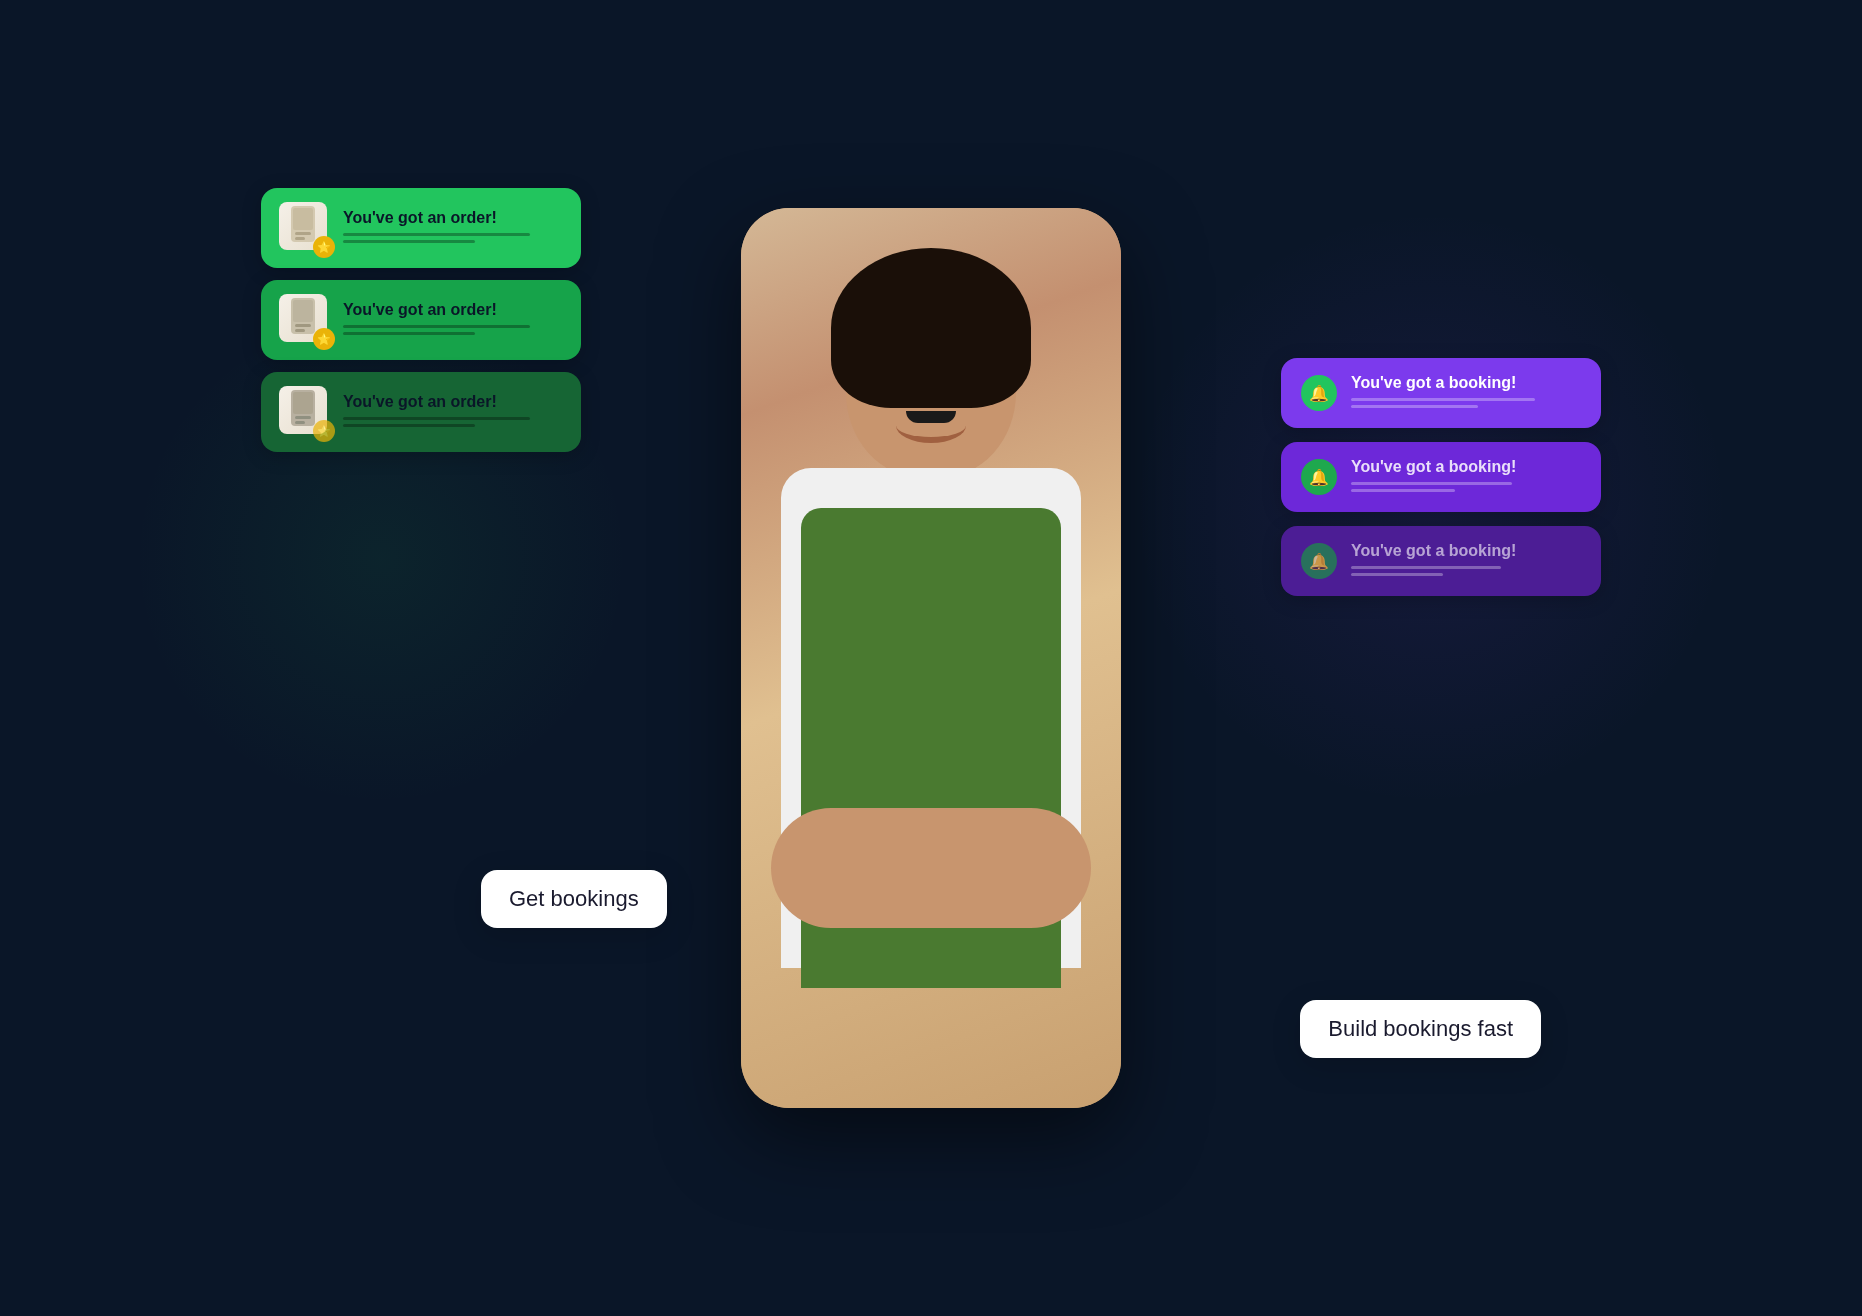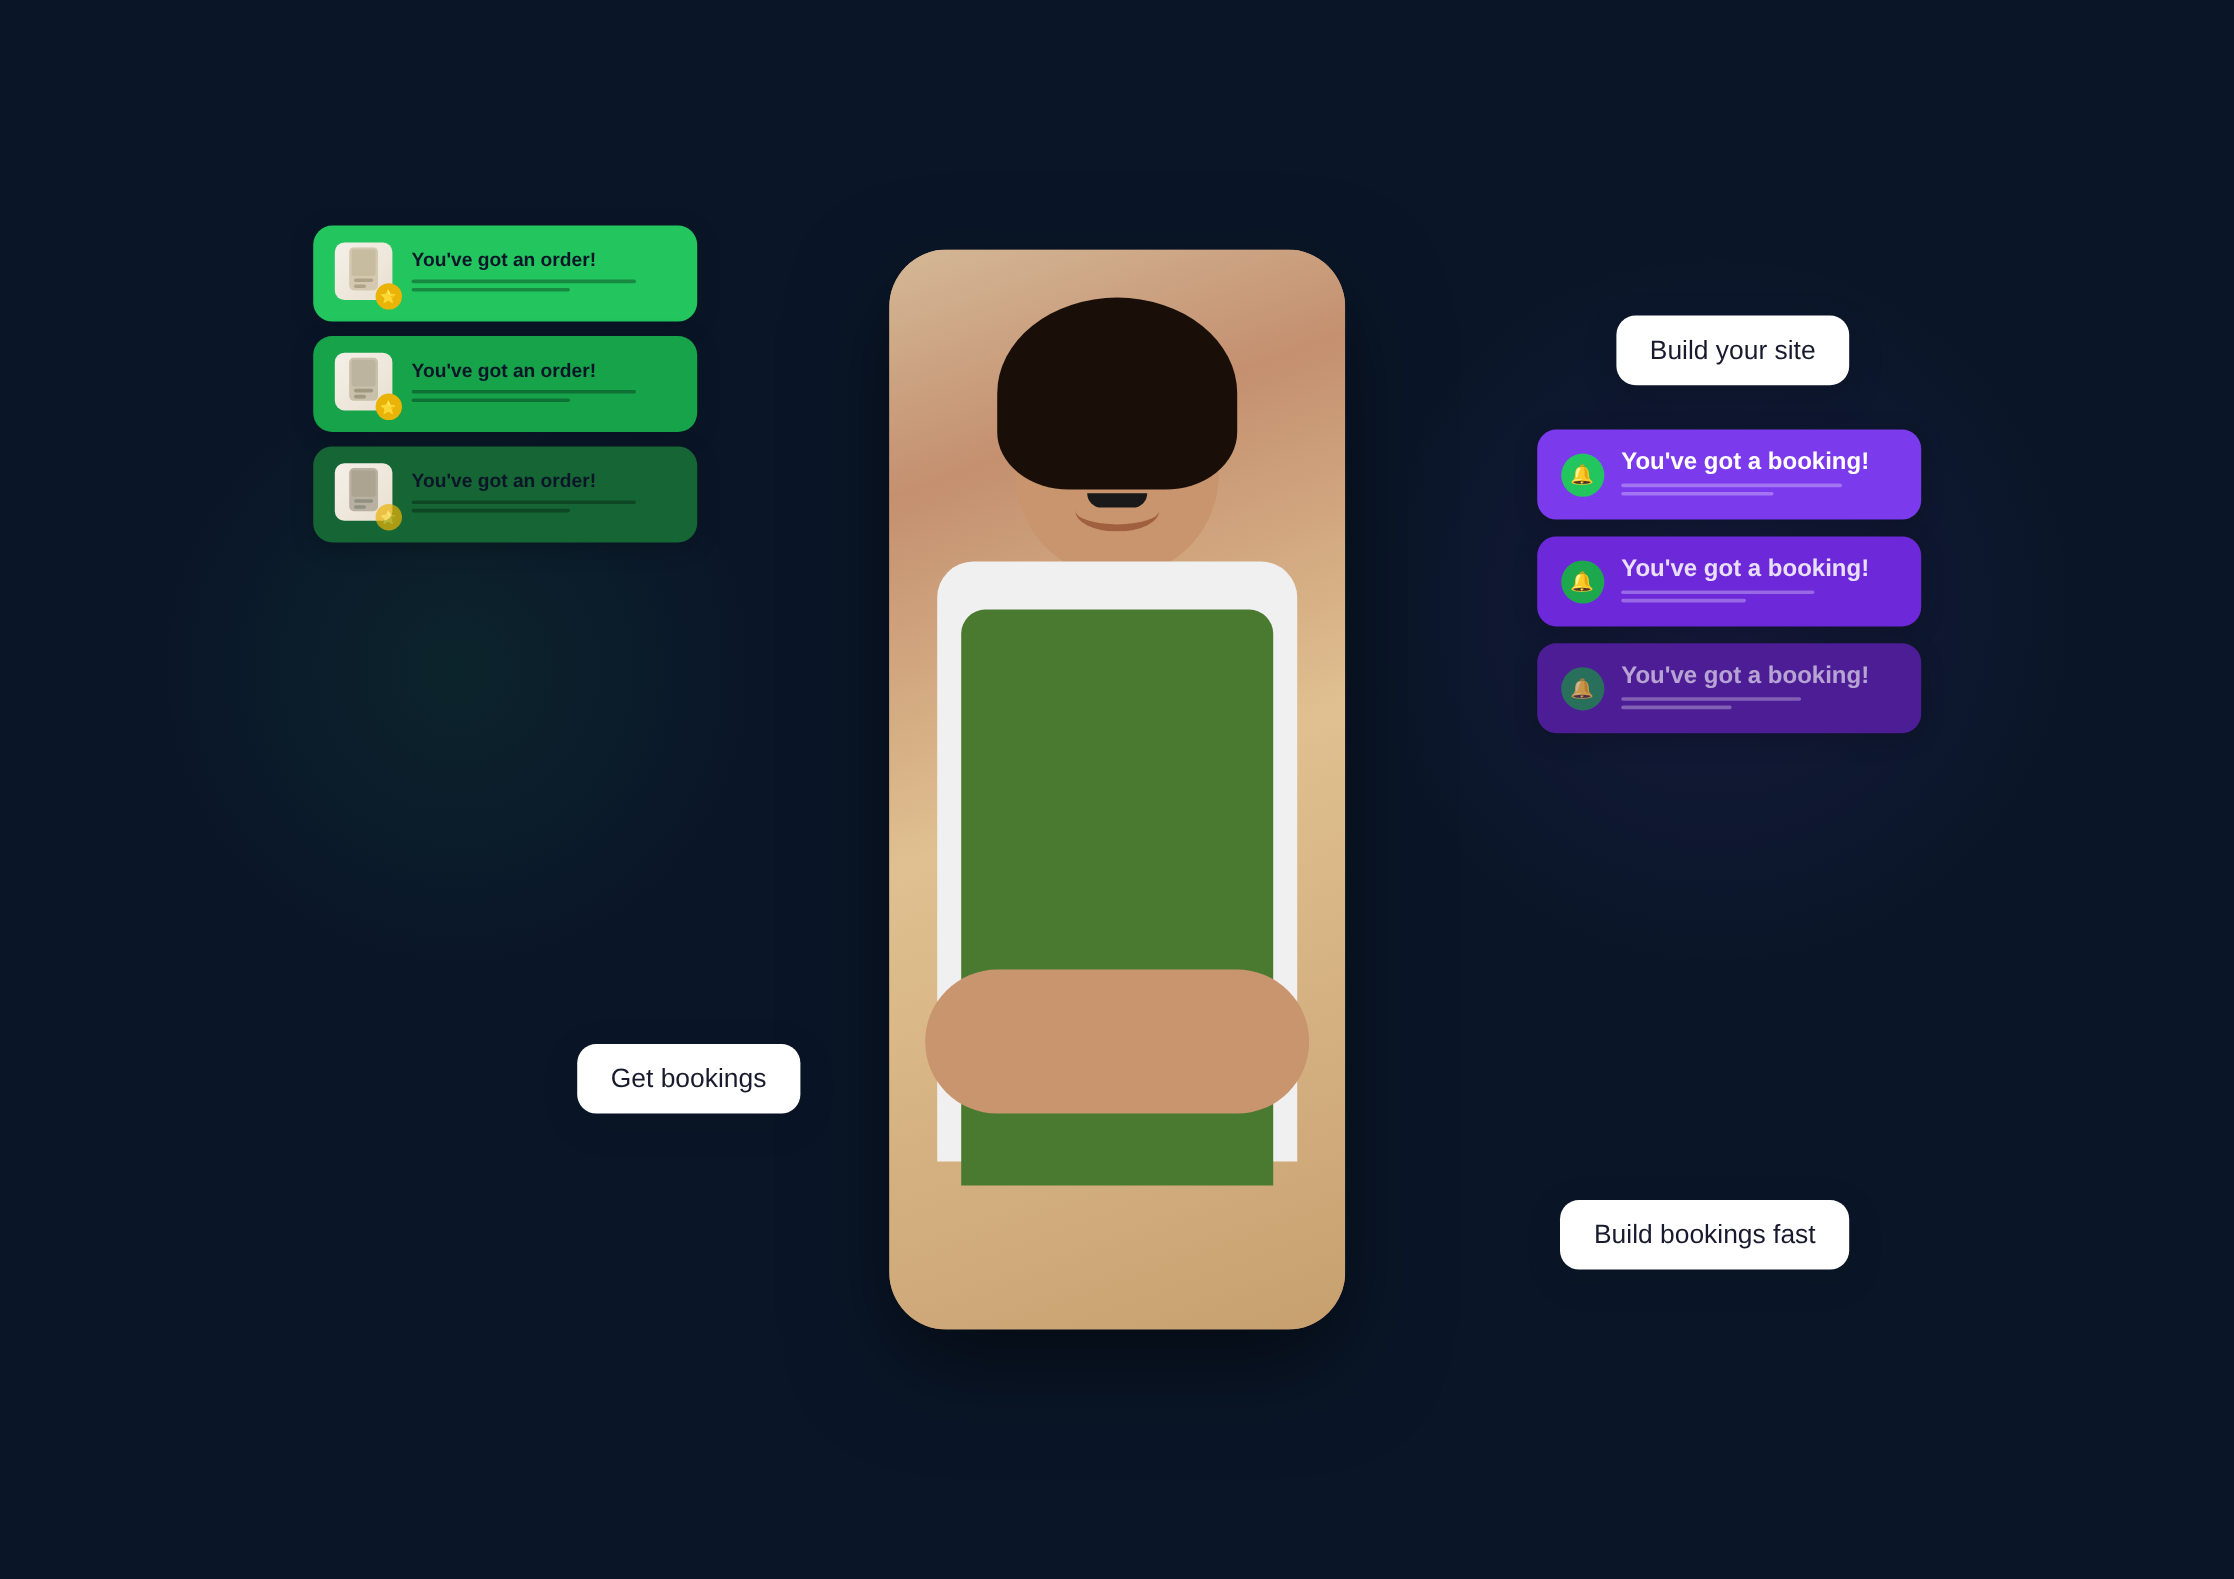--- a/index.html
+++ b/index.html
@@ -183,21 +183,21 @@
       justify-content: center;
       font-size: 16px;
       flex-shrink: 0;
     }
 
     .booking-card-content {
       flex: 1;
     }
 
     .booking-card-title {
-      font-size: 20px;
+      font-size: 16px;
       font-weight: 800;
       margin-bottom: 6px;
     }
 
     .booking-card-1 .booking-card-title {
       color: #ffffff;
     }
 
     .booking-card-2 .booking-card-title {
       color: rgba(255,255,255,0.85);
@@ -390,23 +390,20 @@
       <div class="bell-icon-circle" style="background:#1a9444;opacity:0.7;">🔔</div>
       <div class="booking-card-content">
         <div class="booking-card-title">You've got a booking!</div>
         <div class="booking-card-line" style="width:65%;"></div>
         <div class="booking-card-line" style="width:40%;"></div>
       </div>
     </div>
 
   </div>
 
-  <div class="bubble bubble-build-site">
-    <span class="bubble-text">Build your site</span>
-  </div>
 
   <div class="bubble bubble-get-selling">
     <span class="bubble-text">Get bookings</span>
   </div>
 
   <div class="bubble bubble-take-bookings">
     <span class="bubble-text">Build bookings fast</span>
   </div>
 
 </div>

